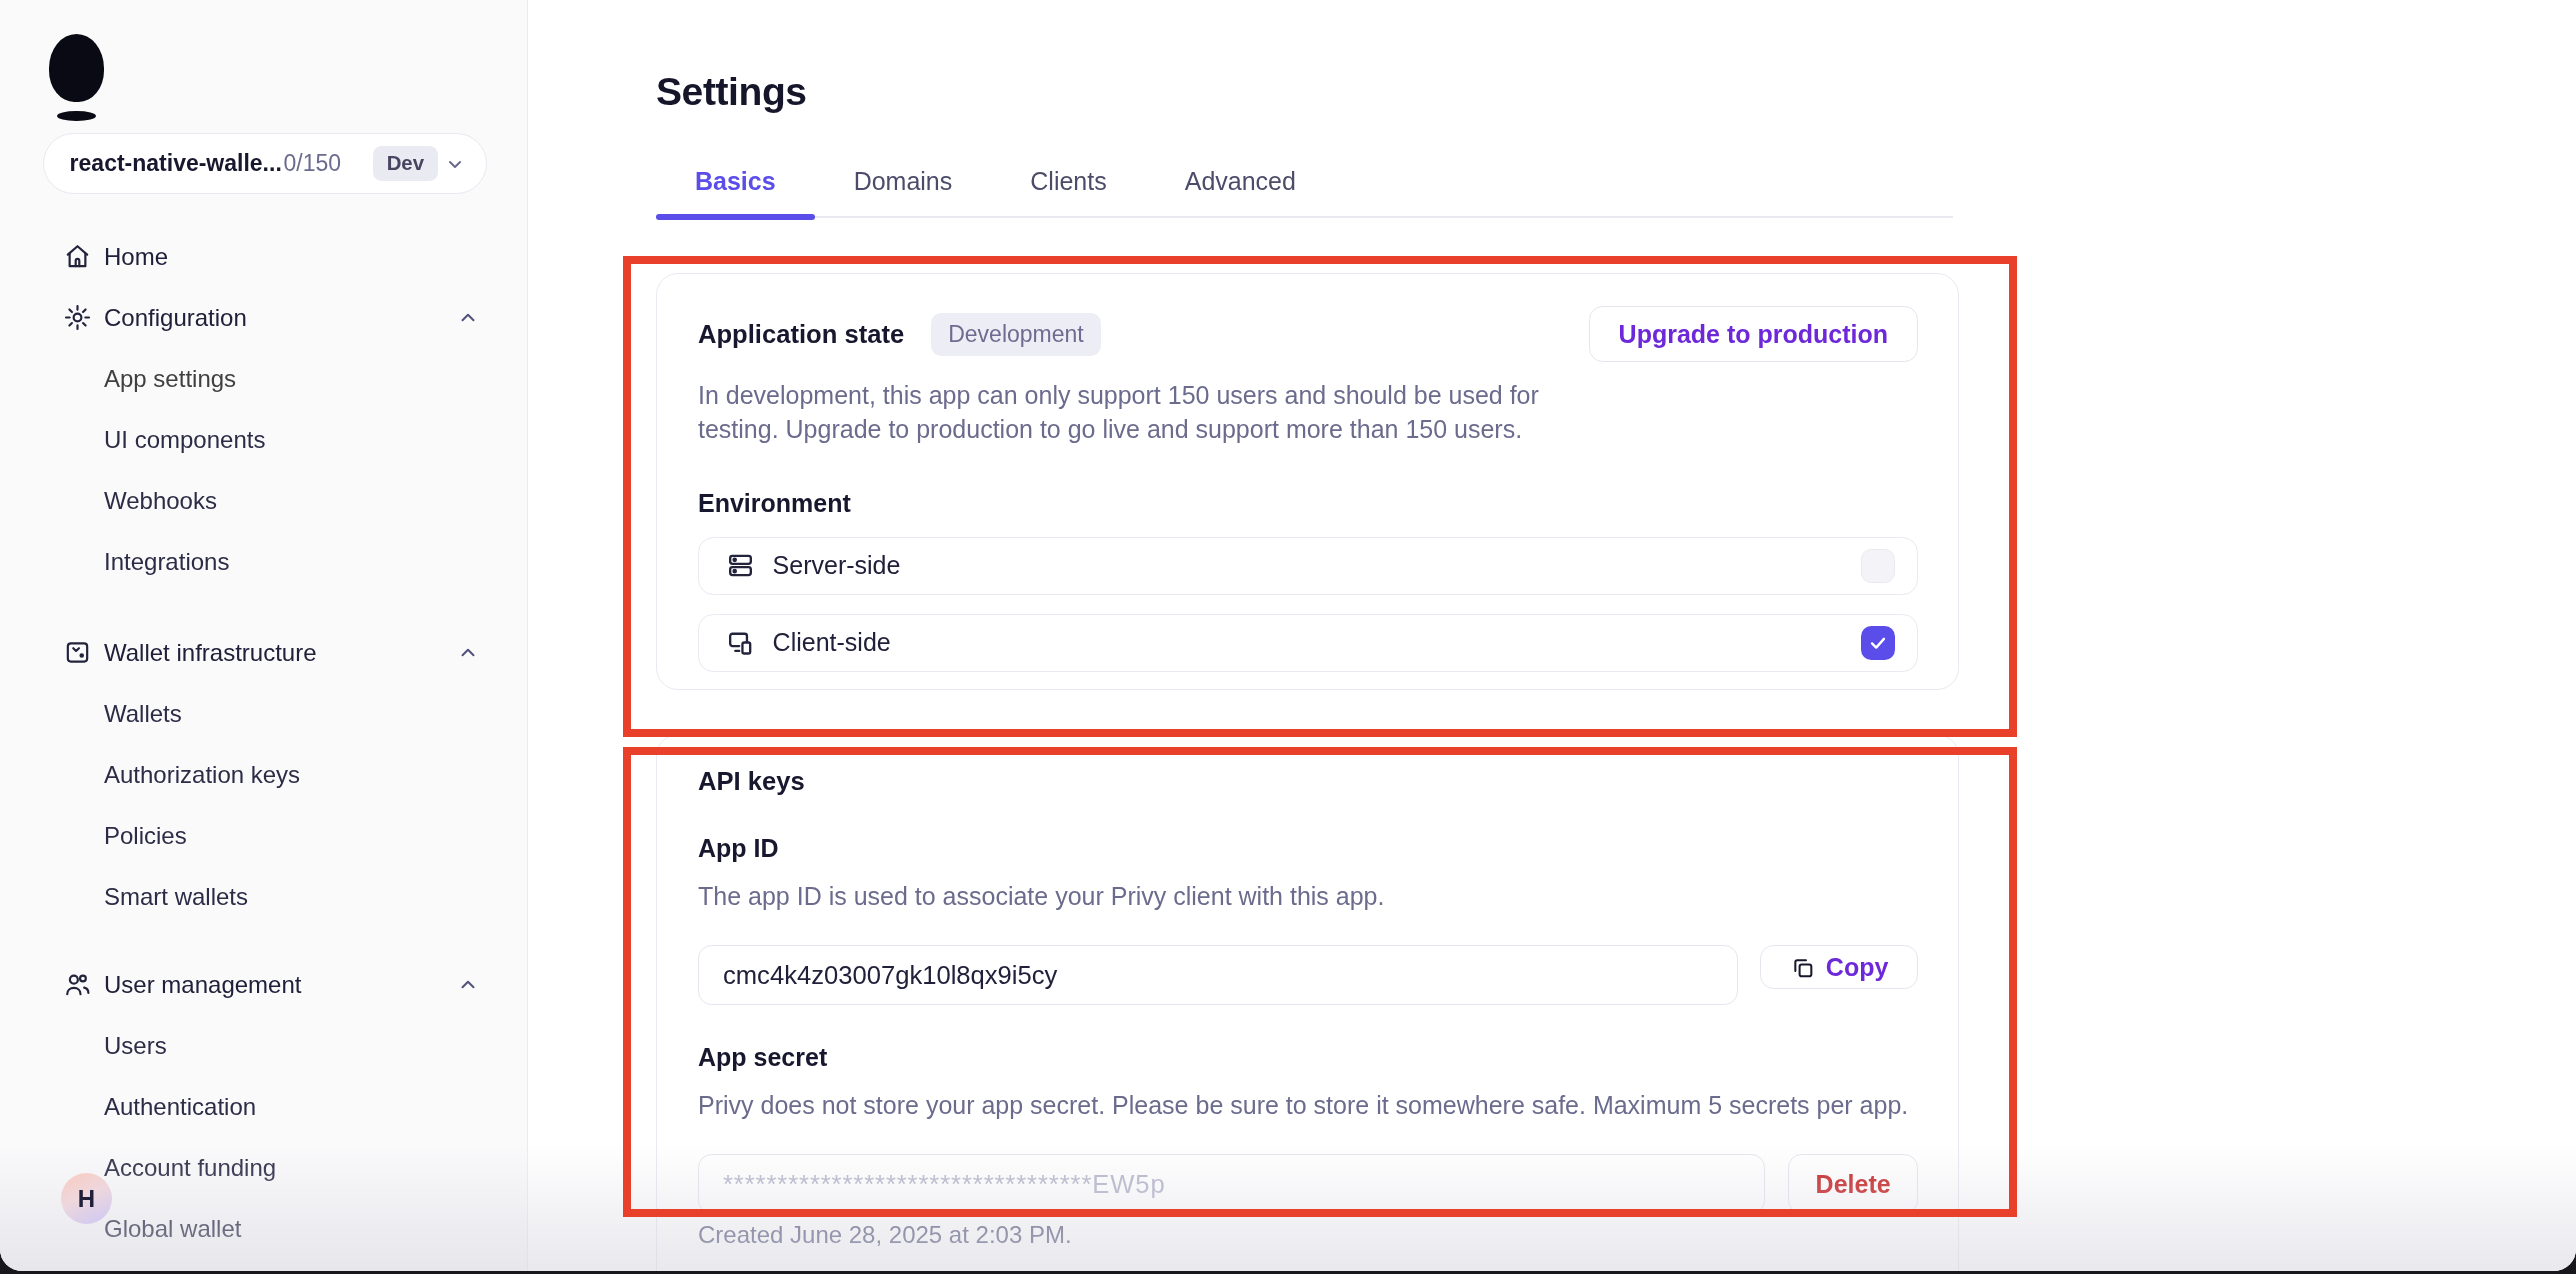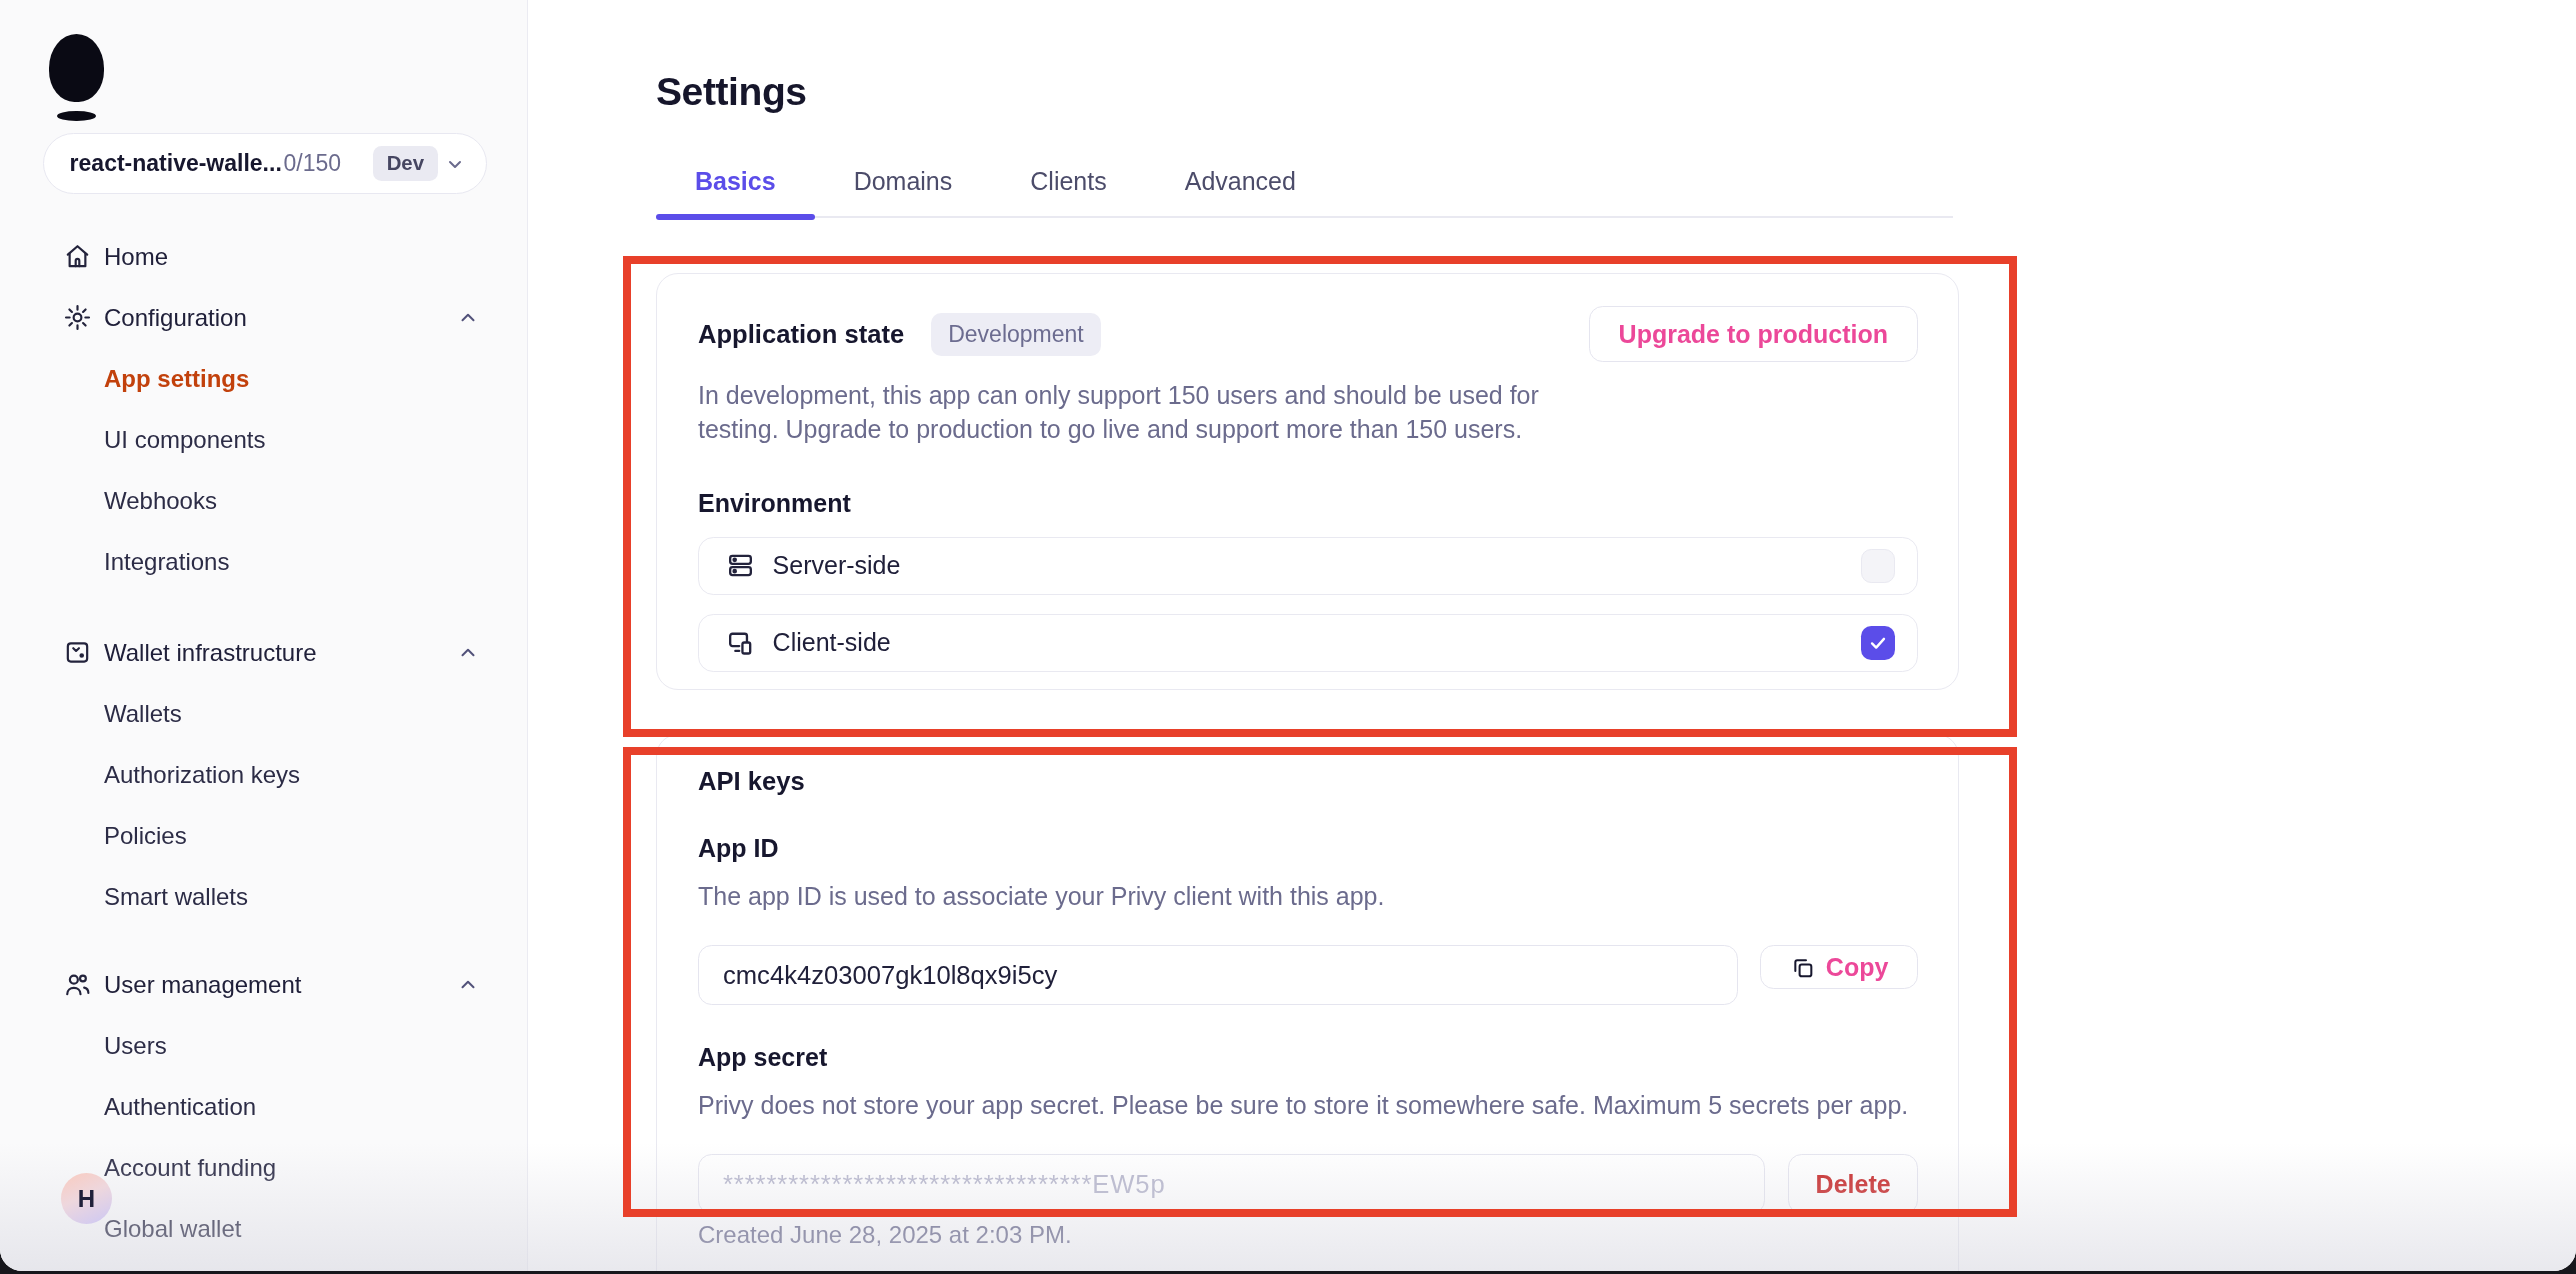--- a/index.html
+++ b/index.html
@@ -26,21 +26,21 @@
   .switcher .chev { margin-left:auto; display:flex; color:#6b6b8d; }
 
   nav.side-nav { position:absolute; left:0; top:226px; width:100%; }
   .nav-row { display:flex; align-items:center; height:61px; padding-left:63px;
              cursor:pointer; color:#20203a; font-size:24px; font-weight:500; }
   .nav-row .nicon { width:29px; height:29px; margin-right:12px; display:flex;
                     align-items:center; color:#23233c; flex:0 0 29px; }
   .nav-row .chev { margin-left:auto; margin-right:48px; color:#52527a; display:flex; }
   .nav-sub { display:flex; align-items:center; height:61px; padding-left:104px;
              cursor:pointer; color:#2c2c46; font-size:24px; }
-  .nav-sub.active { color:#c2410c; font-weight:700; }
+  .nav-sub.active { color:#404040; font-weight:400; }
   .gap35 { margin-top:30px; } .gap32 { margin-top:27px; }
 
   .avatar { position:absolute; left:61px; top:1173px; width:51px; height:51px;
             border-radius:50%; z-index:60; cursor:pointer;
             background:linear-gradient(155deg,#f8ccc2 5%,#eed7dd 45%,#cfc9f2 95%);
             display:flex; align-items:center; justify-content:center;
             font-size:24px; font-weight:700; color:#20203a; }
 
   
   .main { position:absolute; left:546px; top:0; right:0; height:100%; background:#ffffff; }
@@ -59,21 +59,21 @@
   .card1 { margin-top:55px; height:417px; }
   .card2 { margin-top:44px; height:596px; }
 
   .card1-header { display:flex; align-items:flex-start; }
   .state-left { display:flex; align-items:center; height:56px; }
   .h-label { font-size:25.6px; font-weight:700; color:#17172e; }
   .state-badge { margin-left:27px; background:#ededf5; color:#6c6c90; font-size:23px;
                  padding:7.7px 17px; border-radius:10.2px; }
   .btn { display:flex; align-items:center; justify-content:center; background:#fff;
          border:1.7px solid #e5e5ef; border-radius:13.6px; cursor:pointer;
-         font-size:25px; font-weight:700; color:#ec4899;
+         font-size:25px; font-weight:700; color:#6d28d9;
          font-family:"Liberation Sans", sans-serif; }
   .upgrade-btn { margin-left:auto; height:56px; padding:0 29px; }
   .card-desc { margin-top:15.3px; width:848px; font-size:25px; line-height:34px; color:#6b6b8d; }
   .env-label { margin-top:43px; font-size:25px; font-weight:700; color:#17172e; }
   .env-row { display:flex; align-items:center; height:58px; border:1.7px solid #e9e9f1;
              border-radius:15.3px; margin-top:19px; padding:0 22px 0 25.6px; cursor:pointer; }
   .env-row .eicon { width:31px; height:31px; margin-right:17px; color:#23233c; display:flex; }
   .env-row .elabel { font-size:25px; color:#20203a; }
   .checkbox { margin-left:auto; width:34px; height:34px; border-radius:10.2px; cursor:pointer; }
   .checkbox.unchecked { background:#f4f4f8; border:1.7px solid #e9e9f1; }

